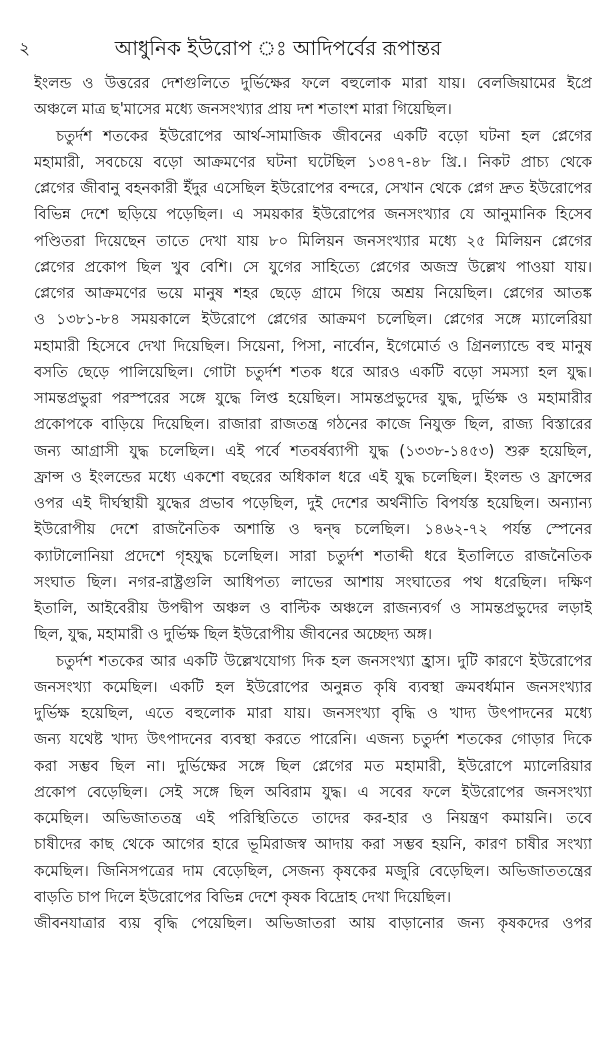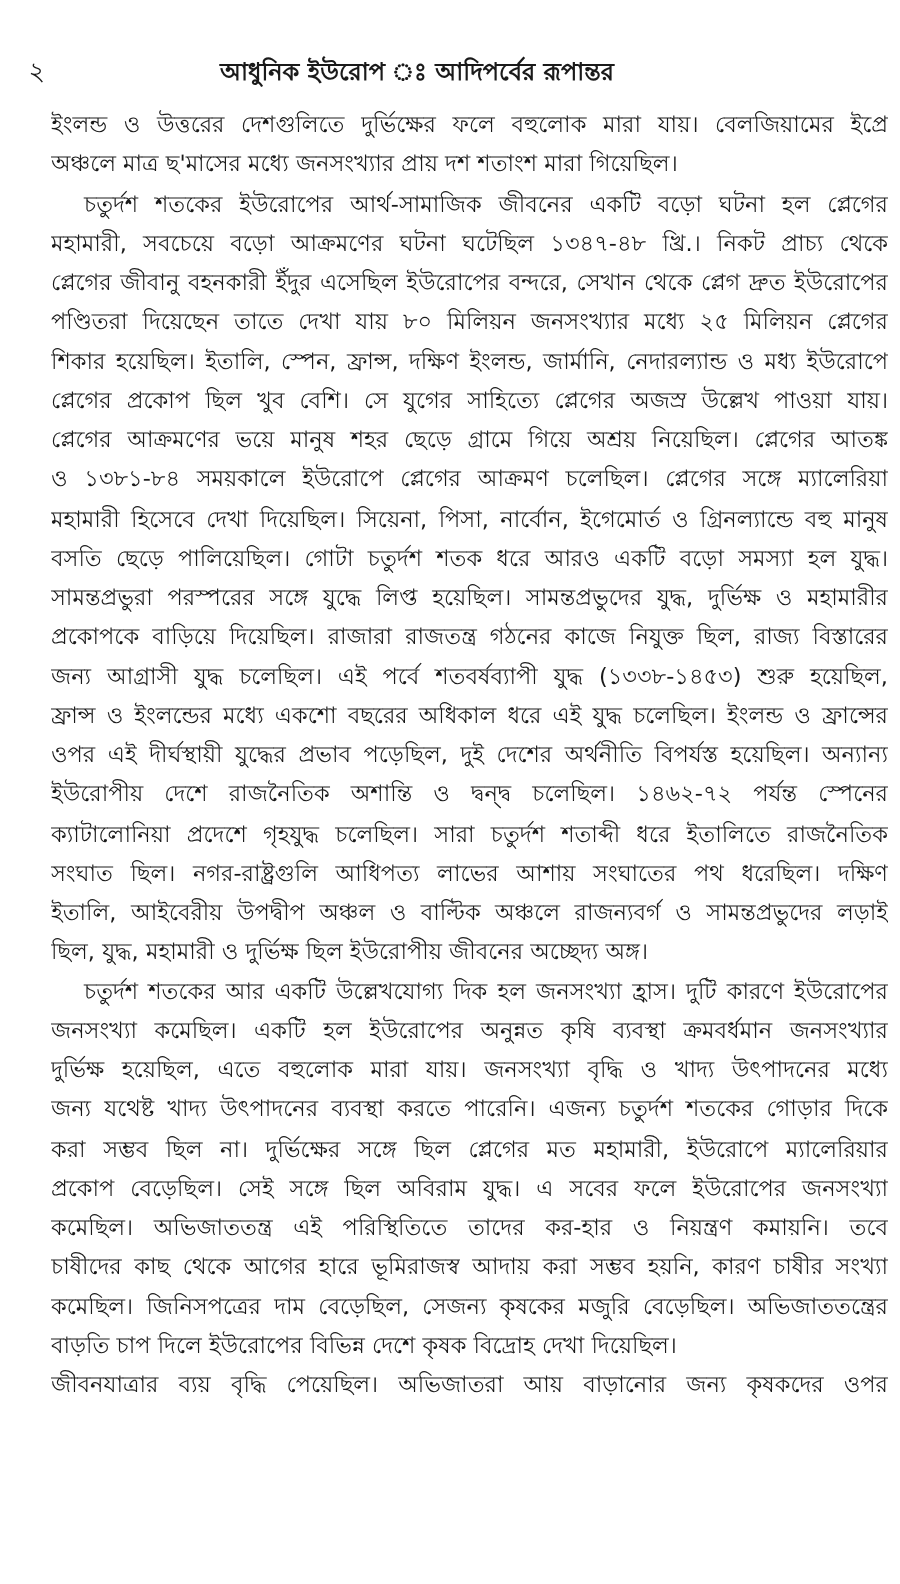--- a/index.html
+++ b/index.html
@@ -21,23 +21,22 @@
       top: 36px;
       font-size: 17px;
       line-height: 24px;
     }
     .running-head {
       position: absolute;
       left: 0;
       width: 556px;
       top: 36px;
       text-align: center;
-      font-size: 16px;
+      font-size: 20px;
       line-height: 24px;
-      font-weight: bold;
     }
     .body-text {
       position: absolute;
       left: 34px;
       top: 70px;
       width: 558px;
       font-size: 15px;
     }
     .line {
       height: 26.25px;
@@ -64,22 +63,22 @@
 
   <div>
     <div class="line">ইংলন্ড ও উত্তরের দেশগুলিতে দুর্ভিক্ষের ফলে বহুলোক মারা যায়। বেলজিয়ামের ইপ্রে</div>
     <div class="line last">অঞ্চলে মাত্র ছ'মাসের মধ্যে জনসংখ্যার প্রায় দশ শতাংশ মারা গিয়েছিল।</div>
   </div>
 
   <div>
     <div class="line indent">চতুর্দশ শতকের ইউরোপের আর্থ-সামাজিক জীবনের একটি বড়ো ঘটনা হল প্লেগের</div>
     <div class="line">মহামারী, সবচেয়ে বড়ো আক্রমণের ঘটনা ঘটেছিল ১৩৪৭-৪৮ খ্রি.। নিকট প্রাচ্য থেকে</div>
     <div class="line">প্লেগের জীবানু বহনকারী ইঁদুর এসেছিল ইউরোপের বন্দরে, সেখান থেকে প্লেগ দ্রুত ইউরোপের</div>
+    <div class="line">বিভিন্ন দেশে ছড়িয়ে পড়েছিল। এ সময়কার ইউরোপের জনসংখ্যার যে আনুমানিক হিসেব</div>
     <div class="line">পণ্ডিতরা দিয়েছেন তাতে দেখা যায় ৮০ মিলিয়ন জনসংখ্যার মধ্যে ২৫ মিলিয়ন প্লেগের</div>
-    <div class="line">শিকার হয়েছিল। ইতালি, স্পেন, ফ্রান্স, দক্ষিণ ইংলন্ড, জার্মানি, নেদারল্যান্ড ও মধ্য ইউরোপে</div>
     <div class="line">প্লেগের প্রকোপ ছিল খুব বেশি। সে যুগের সাহিত্যে প্লেগের অজস্র উল্লেখ পাওয়া যায়।</div>
     <div class="line">প্লেগের আক্রমণের ভয়ে মানুষ শহর ছেড়ে গ্রামে গিয়ে অশ্রয় নিয়েছিল। প্লেগের আতঙ্ক</div>
     <div class="line">ও ১৩৮১-৮৪ সময়কালে ইউরোপে প্লেগের আক্রমণ চলেছিল। প্লেগের সঙ্গে ম্যালেরিয়া</div>
     <div class="line">মহামারী হিসেবে দেখা দিয়েছিল। সিয়েনা, পিসা, নার্বোন, ইগেমোর্ত ও গ্রিনল্যান্ডে বহু মানুষ</div>
     <div class="line">বসতি ছেড়ে পালিয়েছিল। গোটা চতুর্দশ শতক ধরে আরও একটি বড়ো সমস্যা হল যুদ্ধ।</div>
     <div class="line">সামন্তপ্রভুরা পরস্পরের সঙ্গে যুদ্ধে লিপ্ত হয়েছিল। সামন্তপ্রভুদের যুদ্ধ, দুর্ভিক্ষ ও মহামারীর</div>
     <div class="line">প্রকোপকে বাড়িয়ে দিয়েছিল। রাজারা রাজতন্ত্র গঠনের কাজে নিযুক্ত ছিল, রাজ্য বিস্তারের</div>
     <div class="line">জন্য আগ্রাসী যুদ্ধ চলেছিল। এই পর্বে শতবর্ষব্যাপী যুদ্ধ (১৩৩৮-১৪৫৩) শুরু হয়েছিল,</div>
     <div class="line">ফ্রান্স ও ইংলন্ডের মধ্যে একশো বছরের অধিকাল ধরে এই যুদ্ধ চলেছিল। ইংলন্ড ও ফ্রান্সের</div>
     <div class="line">ওপর এই দীর্ঘস্থায়ী যুদ্ধের প্রভাব পড়েছিল, দুই দেশের অর্থনীতি বিপর্যস্ত হয়েছিল। অন্যান্য</div>

